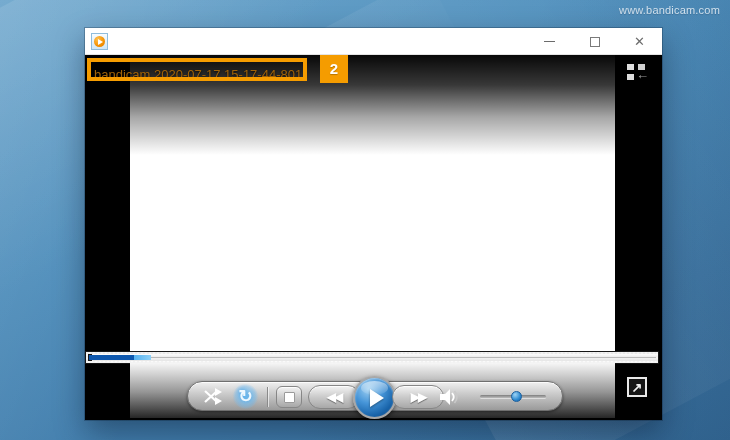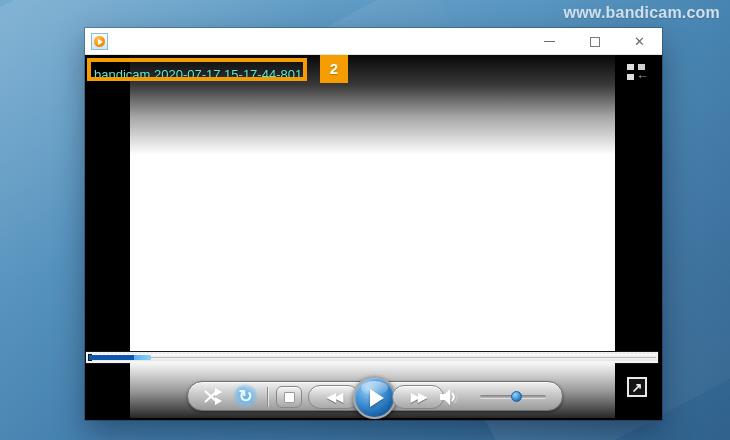--- a/index.html
+++ b/index.html
@@ -12,21 +12,21 @@
       linear-gradient(300deg, rgba(10,30,60,.18) 0%, rgba(0,0,0,0) 45%),
       linear-gradient(160deg, #63a0c9 0%, #4c8cba 40%, #3f7aa9 75%, #38709e 100%);
   }
   .streak { position:absolute; pointer-events:none; }
   .streak1 { left:-120px; top:-60px; width:560px; height:260px; transform:rotate(-28deg);
     background:linear-gradient(to bottom, rgba(255,255,255,.10), rgba(255,255,255,0)); }
   .streak2 { left:380px; top:-80px; width:420px; height:500px; transform:rotate(-28deg);
     background:linear-gradient(to right, rgba(255,255,255,.08), rgba(255,255,255,0)); }
 
   .watermark {
-    position:absolute; top:4px; right:10px; font-size:16px; font-weight:bold;
+    position:absolute; top:4px; right:10px; font-size:11px; font-weight:normal;
     color:#e3edf5; opacity:.88; letter-spacing:.2px; text-shadow:0 1px 1px rgba(0,30,60,.25);
   }
 
   .window {
     position:absolute; left:85px; top:28px; width:577px; height:392px;
     box-shadow:0 12px 28px rgba(0,10,30,.38), 0 0 0 1px rgba(0,20,40,.25);
     background:#000;
   }
 
   
@@ -56,21 +56,21 @@
   .content { position:absolute; left:0; top:27px; width:577px; height:365px; background:#000; overflow:hidden; }
 
   .video { position:absolute; left:45px; top:0; width:485px; height:297px; background:#fff; }
   .video-top-gradient {
     position:absolute; left:0; top:0; width:100%; height:100px;
     background:linear-gradient(to bottom, rgba(0,0,0,.97) 0%, rgba(0,0,0,.78) 30%, rgba(0,0,0,.35) 62%, rgba(0,0,0,0) 100%);
   }
 
   .filename {
     position:absolute; left:9px; top:7px; height:26px; line-height:26px;
-    font-size:13px; color:#5eead4; text-shadow:0 1px 2px rgba(0,0,0,.8); white-space:nowrap;
+    font-size:13px; color:#a16207; text-shadow:0 1px 2px rgba(0,0,0,.8); white-space:nowrap;
   }
   .highlight-box {
     position:absolute; left:2px; top:3px; width:220px; height:23px;
     border:4px solid #F59C00;
   }
   .badge {
     position:absolute; left:235px; top:0; width:28px; height:28px;
     background:#F59C00; color:#fff; font-size:15px; font-weight:bold;
     text-align:center; line-height:28px; text-shadow:0 1px 1px rgba(0,0,0,.25);
   }

